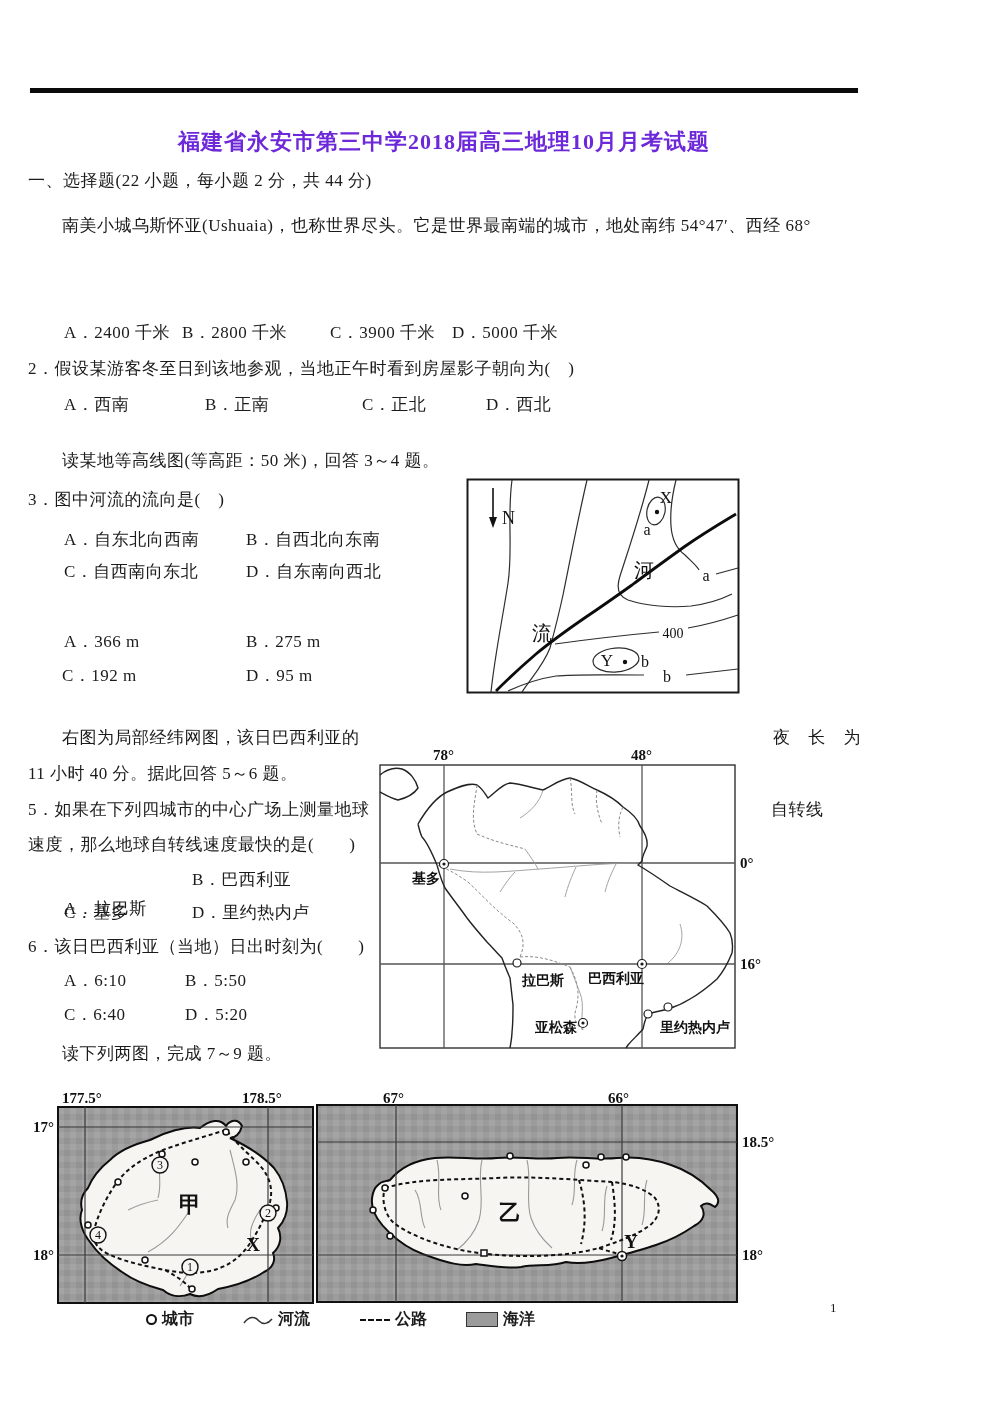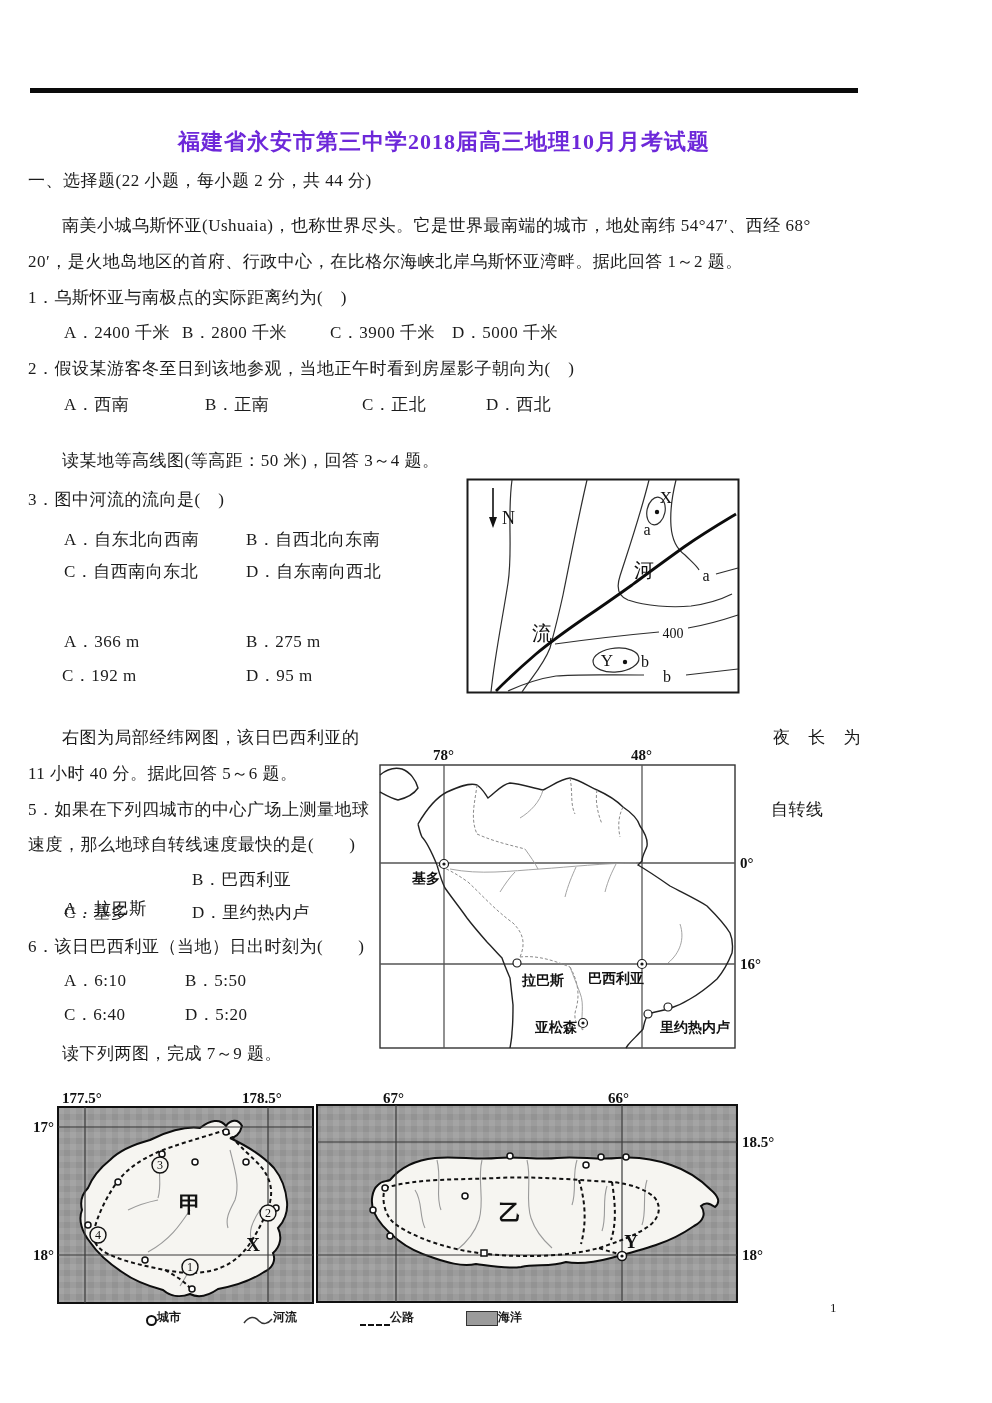--- a/index.html
+++ b/index.html
@@ -4,42 +4,40 @@
 <style>
   html,body{margin:0;padding:0;background:#ffffff;}
   .page{position:relative;width:992px;height:1403px;background:#fff;overflow:hidden;
         font-family:"Liberation Serif","DejaVu Serif",serif;color:#1b1b1b;}
   .t{position:absolute;white-space:nowrap;font-size:17px;line-height:1.25;letter-spacing:.5px;}
   .rule{position:absolute;left:30px;top:88px;width:828px;height:5px;background:#0a0a0a;}
   .title{position:absolute;left:30px;top:127px;width:828px;text-align:center;
          font-size:22px;font-weight:bold;color:#6d28d9;letter-spacing:1px;}
   .wide{letter-spacing:7px;}
   svg text{font-family:"Liberation Serif","DejaVu Serif",serif;fill:#111;}
-  .legend-item{position:absolute;top:1309px;display:flex;align-items:flex-end;
-               font-size:12px;font-weight:bold;}
+  .legend-item{position:absolute;top:1309px;display:flex;align-items:center;gap:5px;
+               font-size:16px;font-weight:bold;}
   .city-dot{display:inline-block;width:7px;height:7px;border:2px solid #111;border-radius:50%;background:#fff;}
   .road-dash{display:inline-block;width:30px;height:0;border-top:2px dashed #111;}
   .sea-box{display:inline-block;width:30px;height:13px;background:#9b9b9b;border:1px solid #333;}
   .pagenum{position:absolute;left:830px;top:1300px;font-size:13px;}
 </style>
 </head>
 <body>
 
 <div class="page">
 
   <div class="rule"></div>
 
   <div class="title">福建省永安市第三中学2018届高三地理10月月考试题</div>
 
   <div class="t" style="left:28px;top:170px">一、选择题(22 小题，每小题 2 分，共 44 分)</div>
 
   <div class="t" style="left:62px;top:215px">南美小城乌斯怀亚(Ushuaia)，也称世界尽头。它是世界最南端的城市，地处南纬 54°47′、西经 68°</div>
-  <div class="t" style="left:28px;top:251px">20′，是火地岛地区的首府、行政中心，在比格尔海峡北岸乌斯怀亚湾畔。据此回答 1～2 题。</div>
-
-  <div class="t" style="left:28px;top:287px">1．乌斯怀亚与南极点的实际距离约为(　)</div>
+
   <div class="t" style="left:64px;top:322px">A．2400 千米</div>
   <div class="t" style="left:182px;top:322px">B．2800 千米</div>
   <div class="t" style="left:330px;top:322px">C．3900 千米</div>
   <div class="t" style="left:452px;top:322px">D．5000 千米</div>
 
   <div class="t" style="left:28px;top:358px">2．假设某游客冬至日到该地参观，当地正午时看到房屋影子朝向为(　)</div>
   <div class="t" style="left:64px;top:394px">A．西南</div>
   <div class="t" style="left:205px;top:394px">B．正南</div>
   <div class="t" style="left:362px;top:394px">C．正北</div>
   <div class="t" style="left:486px;top:394px">D．西北</div>

